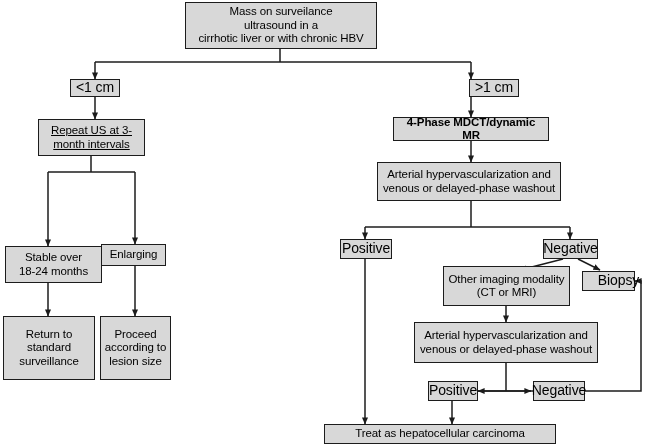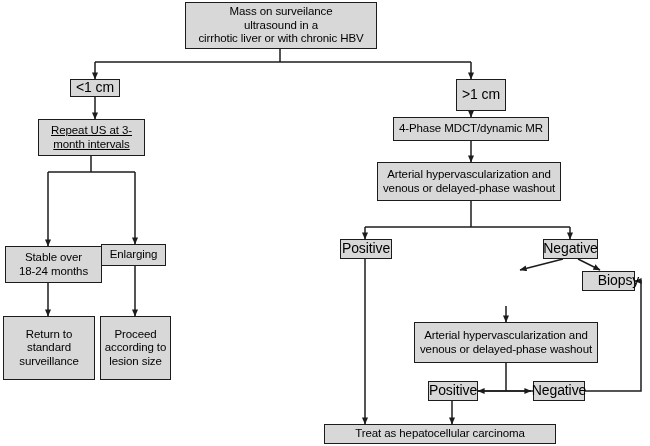--- a/index.html
+++ b/index.html
@@ -80,47 +80,49 @@
       <path d="M585,391 L641,391 L641,281 L635,281" marker-end="url(#ah)"></path>
     </g>
   </svg>
 
   <div class="node" style="left:185px;top:2px;width:192px;height:47px;">Mass on surveilance
 ultrasound in a
 cirrhotic liver or with chronic HBV</div>
 
   <div class="node small" style="left:70px;top:79px;width:50px;height:18px;">&lt;1 cm</div>
 
-  <div class="node small" style="left:456px;top:79px;width:50px;height:32px;">&gt;1 cm</div>
+  <div class="node small" style="left:469px;top:79px;width:50px;height:18px;">&gt;1 cm</div>
 
   <div class="node" style="left:38px;top:119px;width:107px;height:37px;text-decoration:underline;">Repeat US at 3-
 month intervals</div>
 
   <div class="node" style="left:5px;top:246px;width:97px;height:37px;">Stable over
 18-24 months</div>
 
   <div class="node" style="left:3px;top:316px;width:92px;height:64px;">Return to
 standard
 surveillance</div>
 
   <div class="node" style="left:101px;top:244px;width:65px;height:22px;">Enlarging</div>
 
   <div class="node" style="left:100px;top:316px;width:71px;height:64px;text-align:center;">Proceed
 according to
 lesion size</div>
 
-  <div class="node" style="left:393px;top:117px;width:156px;height:24px;">4-Phase MDCT/dynamic MR</div>
+  <div class="node" style="left:393px;top:117px;width:156px;height:24px;font-weight:bold;">4-Phase MDCT/dynamic MR</div>
 
   <div class="node" style="left:377px;top:162px;width:184px;height:39px;">Arterial hypervascularization and
 venous or delayed-phase washout</div>
 
   <div class="node small" style="left:340px;top:239px;width:52px;height:20px;">Positive</div>
 
   <div class="node small" style="left:543px;top:239px;width:55px;height:20px;">Negative</div>
 
+  <div class="node" style="left:443px;top:266px;width:127px;height:40px;">Other imaging modality
+(CT or MRI)</div>
 
   <div class="node small" style="left:582px;top:271px;width:53px;height:20px;padding-left:23px;">Biopsy</div>
 
   <div class="node" style="left:414px;top:322px;width:184px;height:41px;">Arterial hypervascularization and
 venous or delayed-phase washout</div>
 
   <div class="node small" style="left:428px;top:381px;width:50px;height:20px;">Positive</div>
 
   <div class="node small" style="left:533px;top:381px;width:52px;height:20px;">Negative</div>
 

